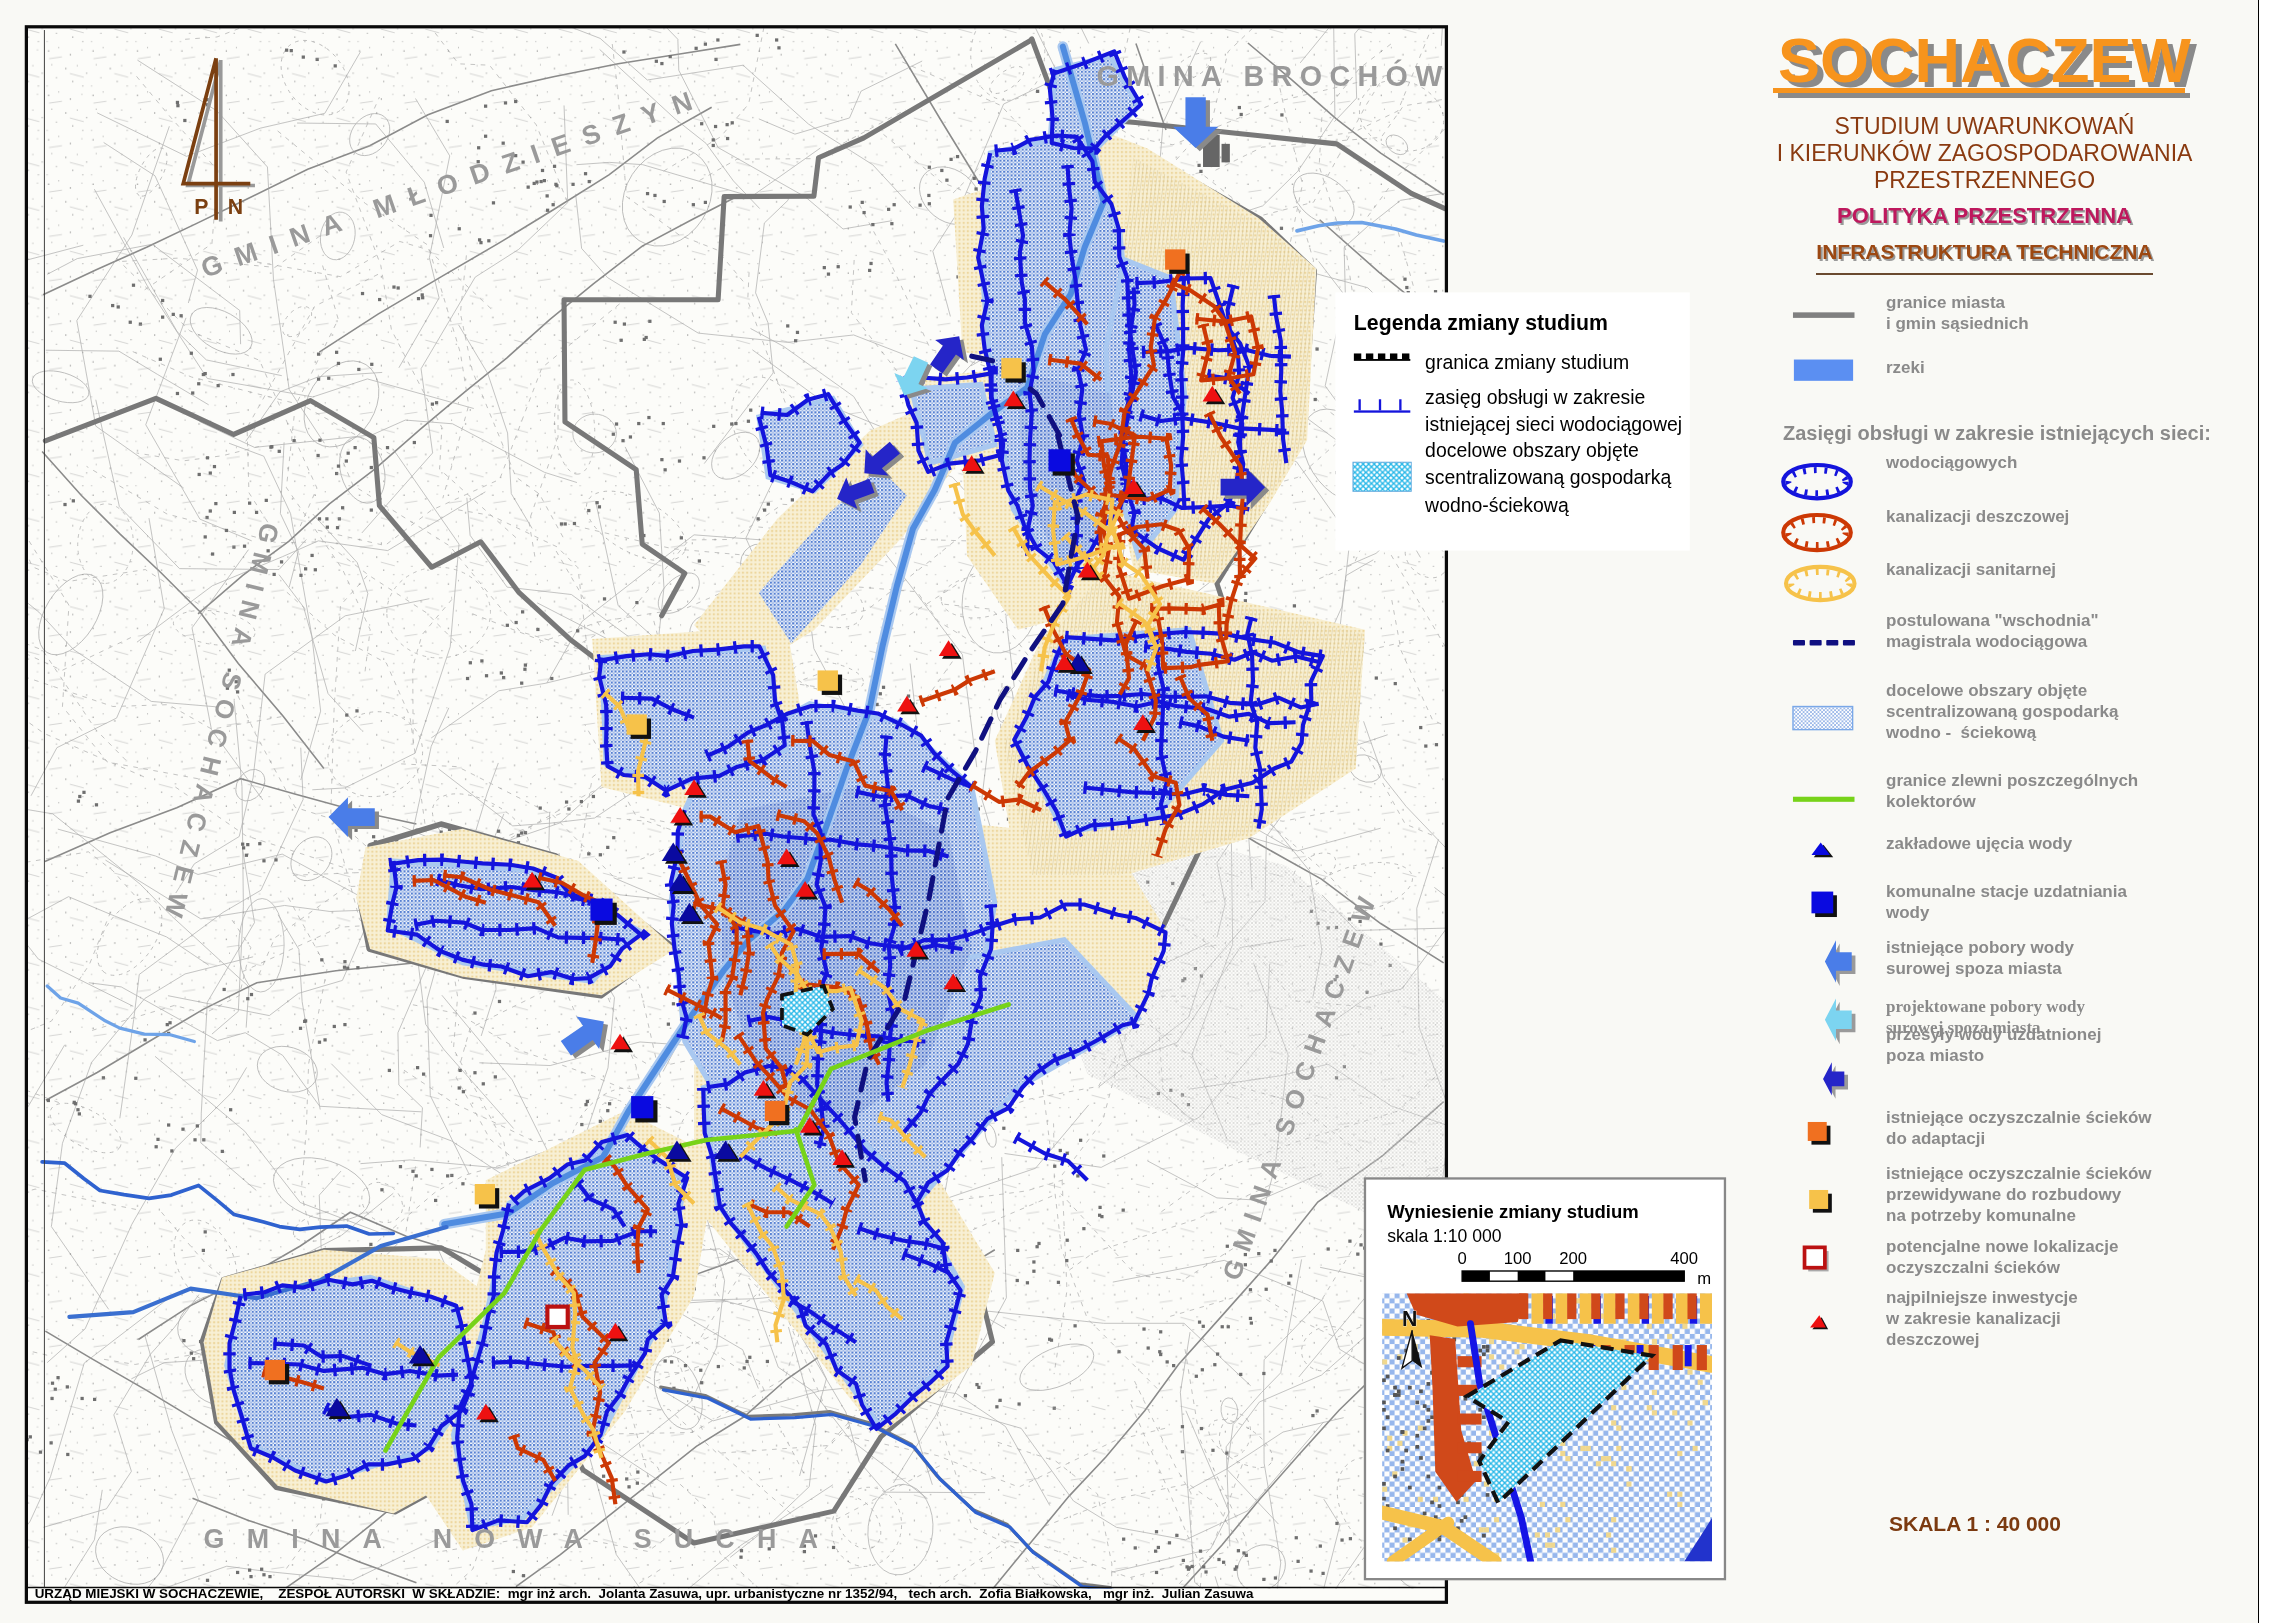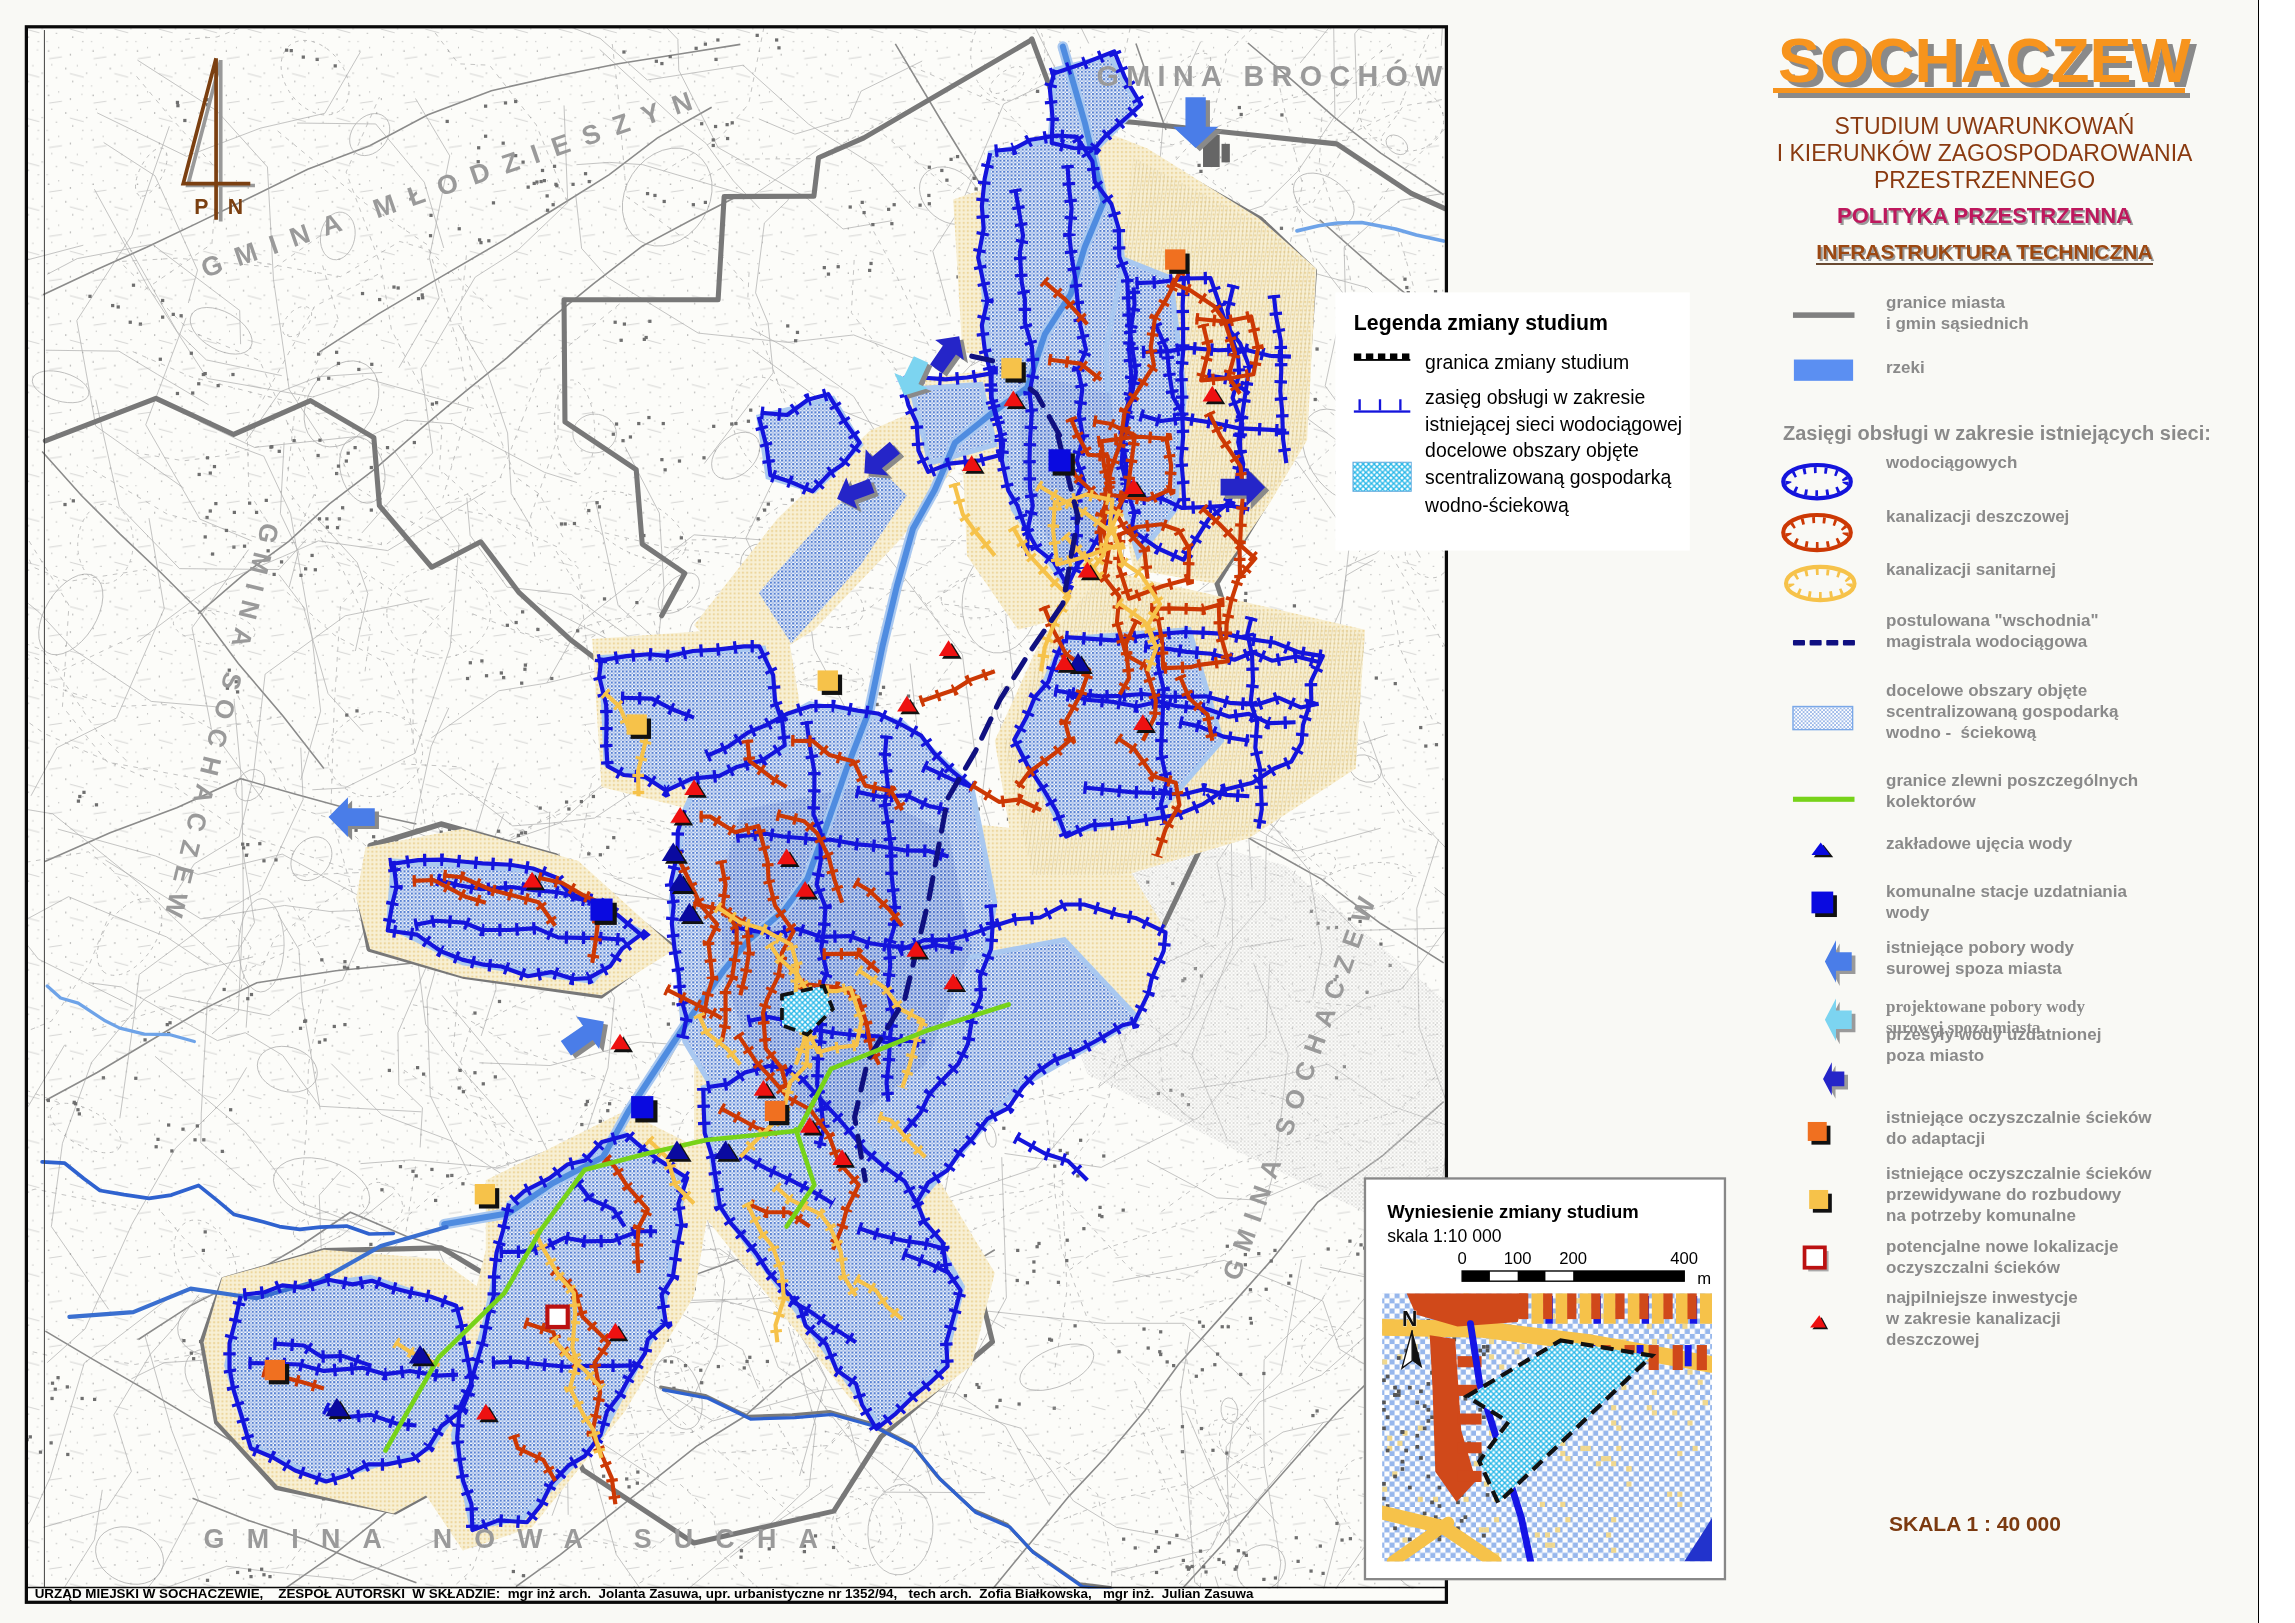--- a/index.html
+++ b/index.html
@@ -2160,21 +2160,21 @@
       <path d="M467,125 L396,396 L541,396 M467,125 L467,474"></path>
     </g>
 <text x="420" y="462" font-size="46" font-weight="bold" fill="#7b3f10">P</text>
 <text x="492" y="462" font-size="46" font-weight="bold" fill="#7b3f10">N</text>
 </svg>
 <div class="abs" style="left:1712px;top:24px;width:545px;text-align:center;font-weight:bold;font-size:63px;letter-spacing:0px;color:#f7941d;text-shadow:6px 5.1px 0 #8a8a8a;white-space:nowrap;">SOCHACZEW</div>
 <div class="abs" style="left:1778px;top:93px;width:412px;height:4.6px;background:#8a8a8a;"></div>
 <div class="abs" style="left:1773px;top:88px;width:412px;height:5.1px;background:#f7941d;"></div>
 <div class="abs" style="left:1712px;top:113px;width:545px;text-align:center;color:#8a3a10;font-weight:normal;font-size:23px;line-height:27px;">STUDIUM UWARUNKOWAŃ<br>I KIERUNKÓW ZAGOSPODAROWANIA<br>PRZESTRZENNEGO</div>
 <div class="abs" style="left:1712px;top:203px;width:545px;text-align:center;font-weight:bold;font-size:22px;color:#be185d;text-shadow:1.9px 1.9px 0 #9a9a9a;white-space:nowrap;">POLITYKA PRZESTRZENNA</div>
-<div class="abs" style="left:1712px;top:240px;width:545px;text-align:center;font-size:21px;"><span style="font-weight:bold;color:#9c4812;text-shadow:1.9px 1.9px 0 #9a9a9a;border-bottom:2.3px solid #6a4a30;padding-bottom:0;white-space:nowrap;">INFRASTRUKTURA TECHNICZNA</span></div>
+<div class="abs" style="left:1712px;top:240px;width:545px;text-align:center;font-size:21px;"><span style="font-weight:bold;color:#9c4812;text-shadow:1.9px 1.9px 0 #9a9a9a;border-bottom:2.3px solid #6a4a30;padding-bottom:10px;white-space:nowrap;">INFRASTRUKTURA TECHNICZNA</span></div>
 <div class="abs" style="left:1886px;top:292px;"><span class="g">granice miasta<br>i gmin sąsiednich</span></div>
 <div class="abs" style="left:1886px;top:357px;"><span class="g">rzeki</span></div>
 <div class="abs" style="left:1886px;top:452px;"><span class="g">wodociągowych</span></div>
 <div class="abs" style="left:1886px;top:506px;"><span class="g">kanalizacji deszczowej</span></div>
 <div class="abs" style="left:1886px;top:559px;"><span class="g">kanalizacji sanitarnej</span></div>
 <div class="abs" style="left:1886px;top:610px;"><span class="g">postulowana "wschodnia"<br>magistrala wodociągowa</span></div>
 <div class="abs" style="left:1886px;top:680px;"><span class="g">docelowe obszary objęte<br>scentralizowaną gospodarką<br>wodno -&nbsp; ściekową</span></div>
 <div class="abs" style="left:1886px;top:770px;"><span class="g">granice zlewni poszczególnych<br>kolektorów</span></div>
 <div class="abs" style="left:1886px;top:833px;"><span class="g">zakładowe ujęcia wody</span></div>
 <div class="abs" style="left:1886px;top:881px;"><span class="g">komunalne stacje uzdatniania<br>wody</span></div>

